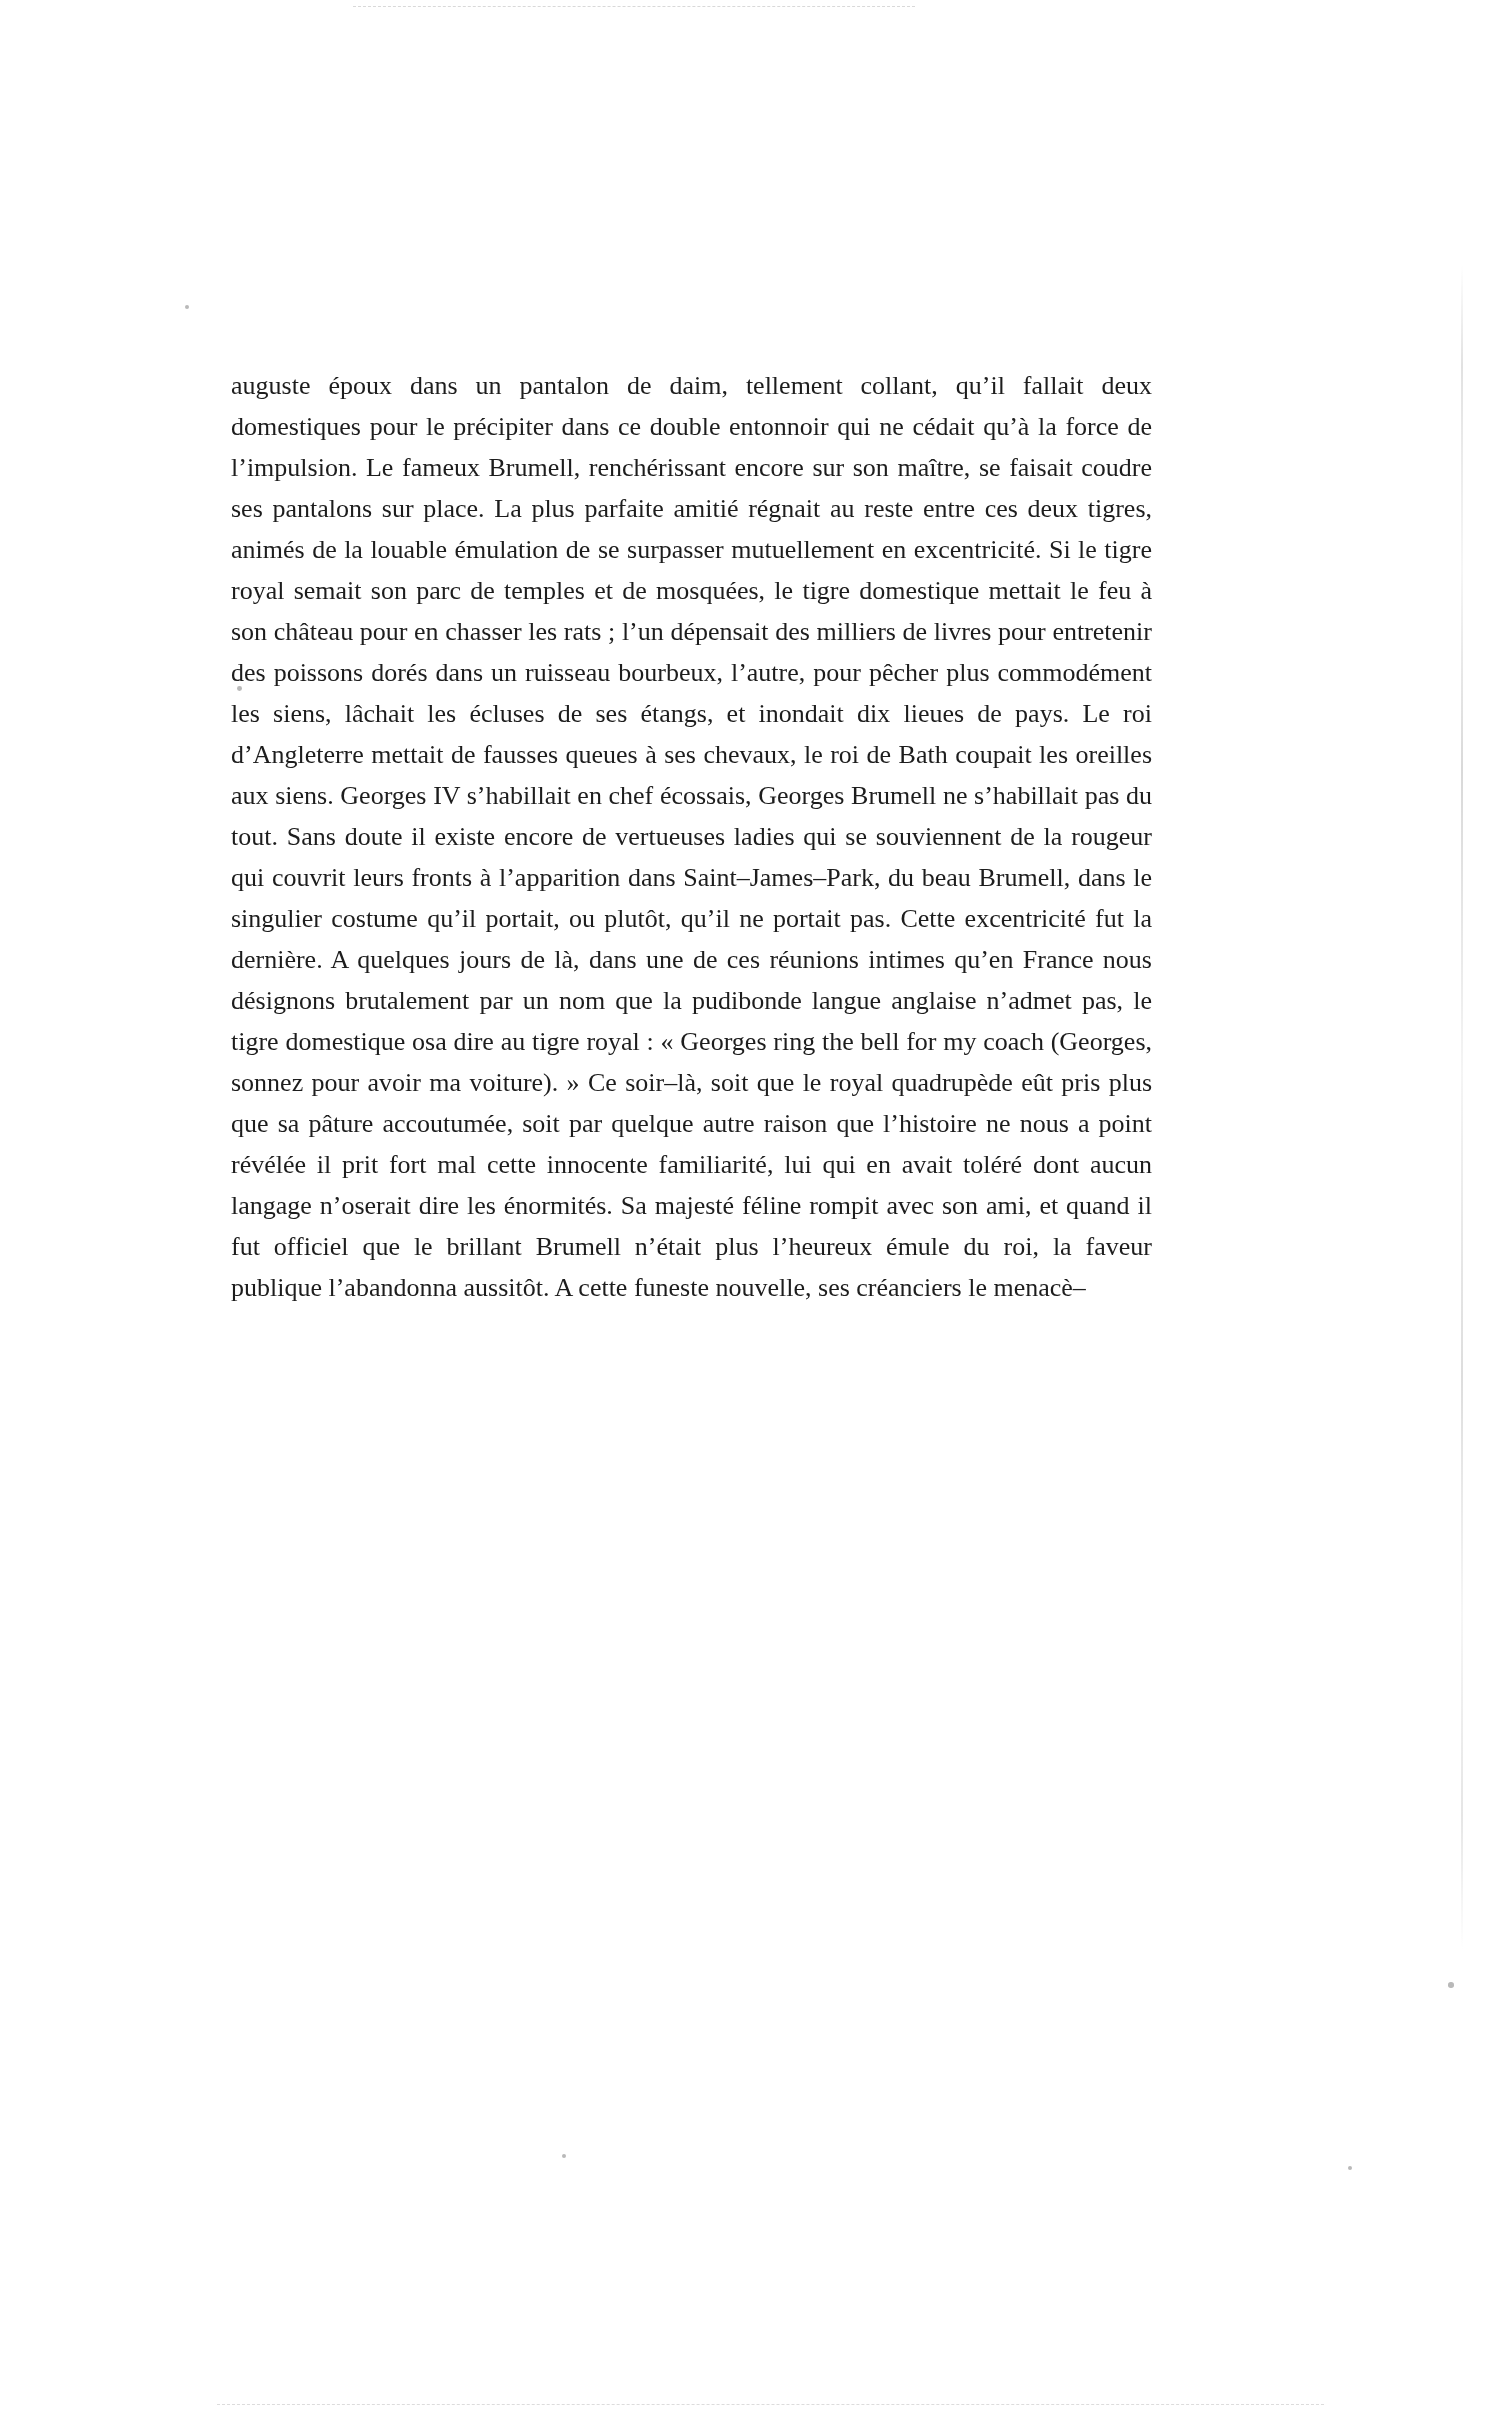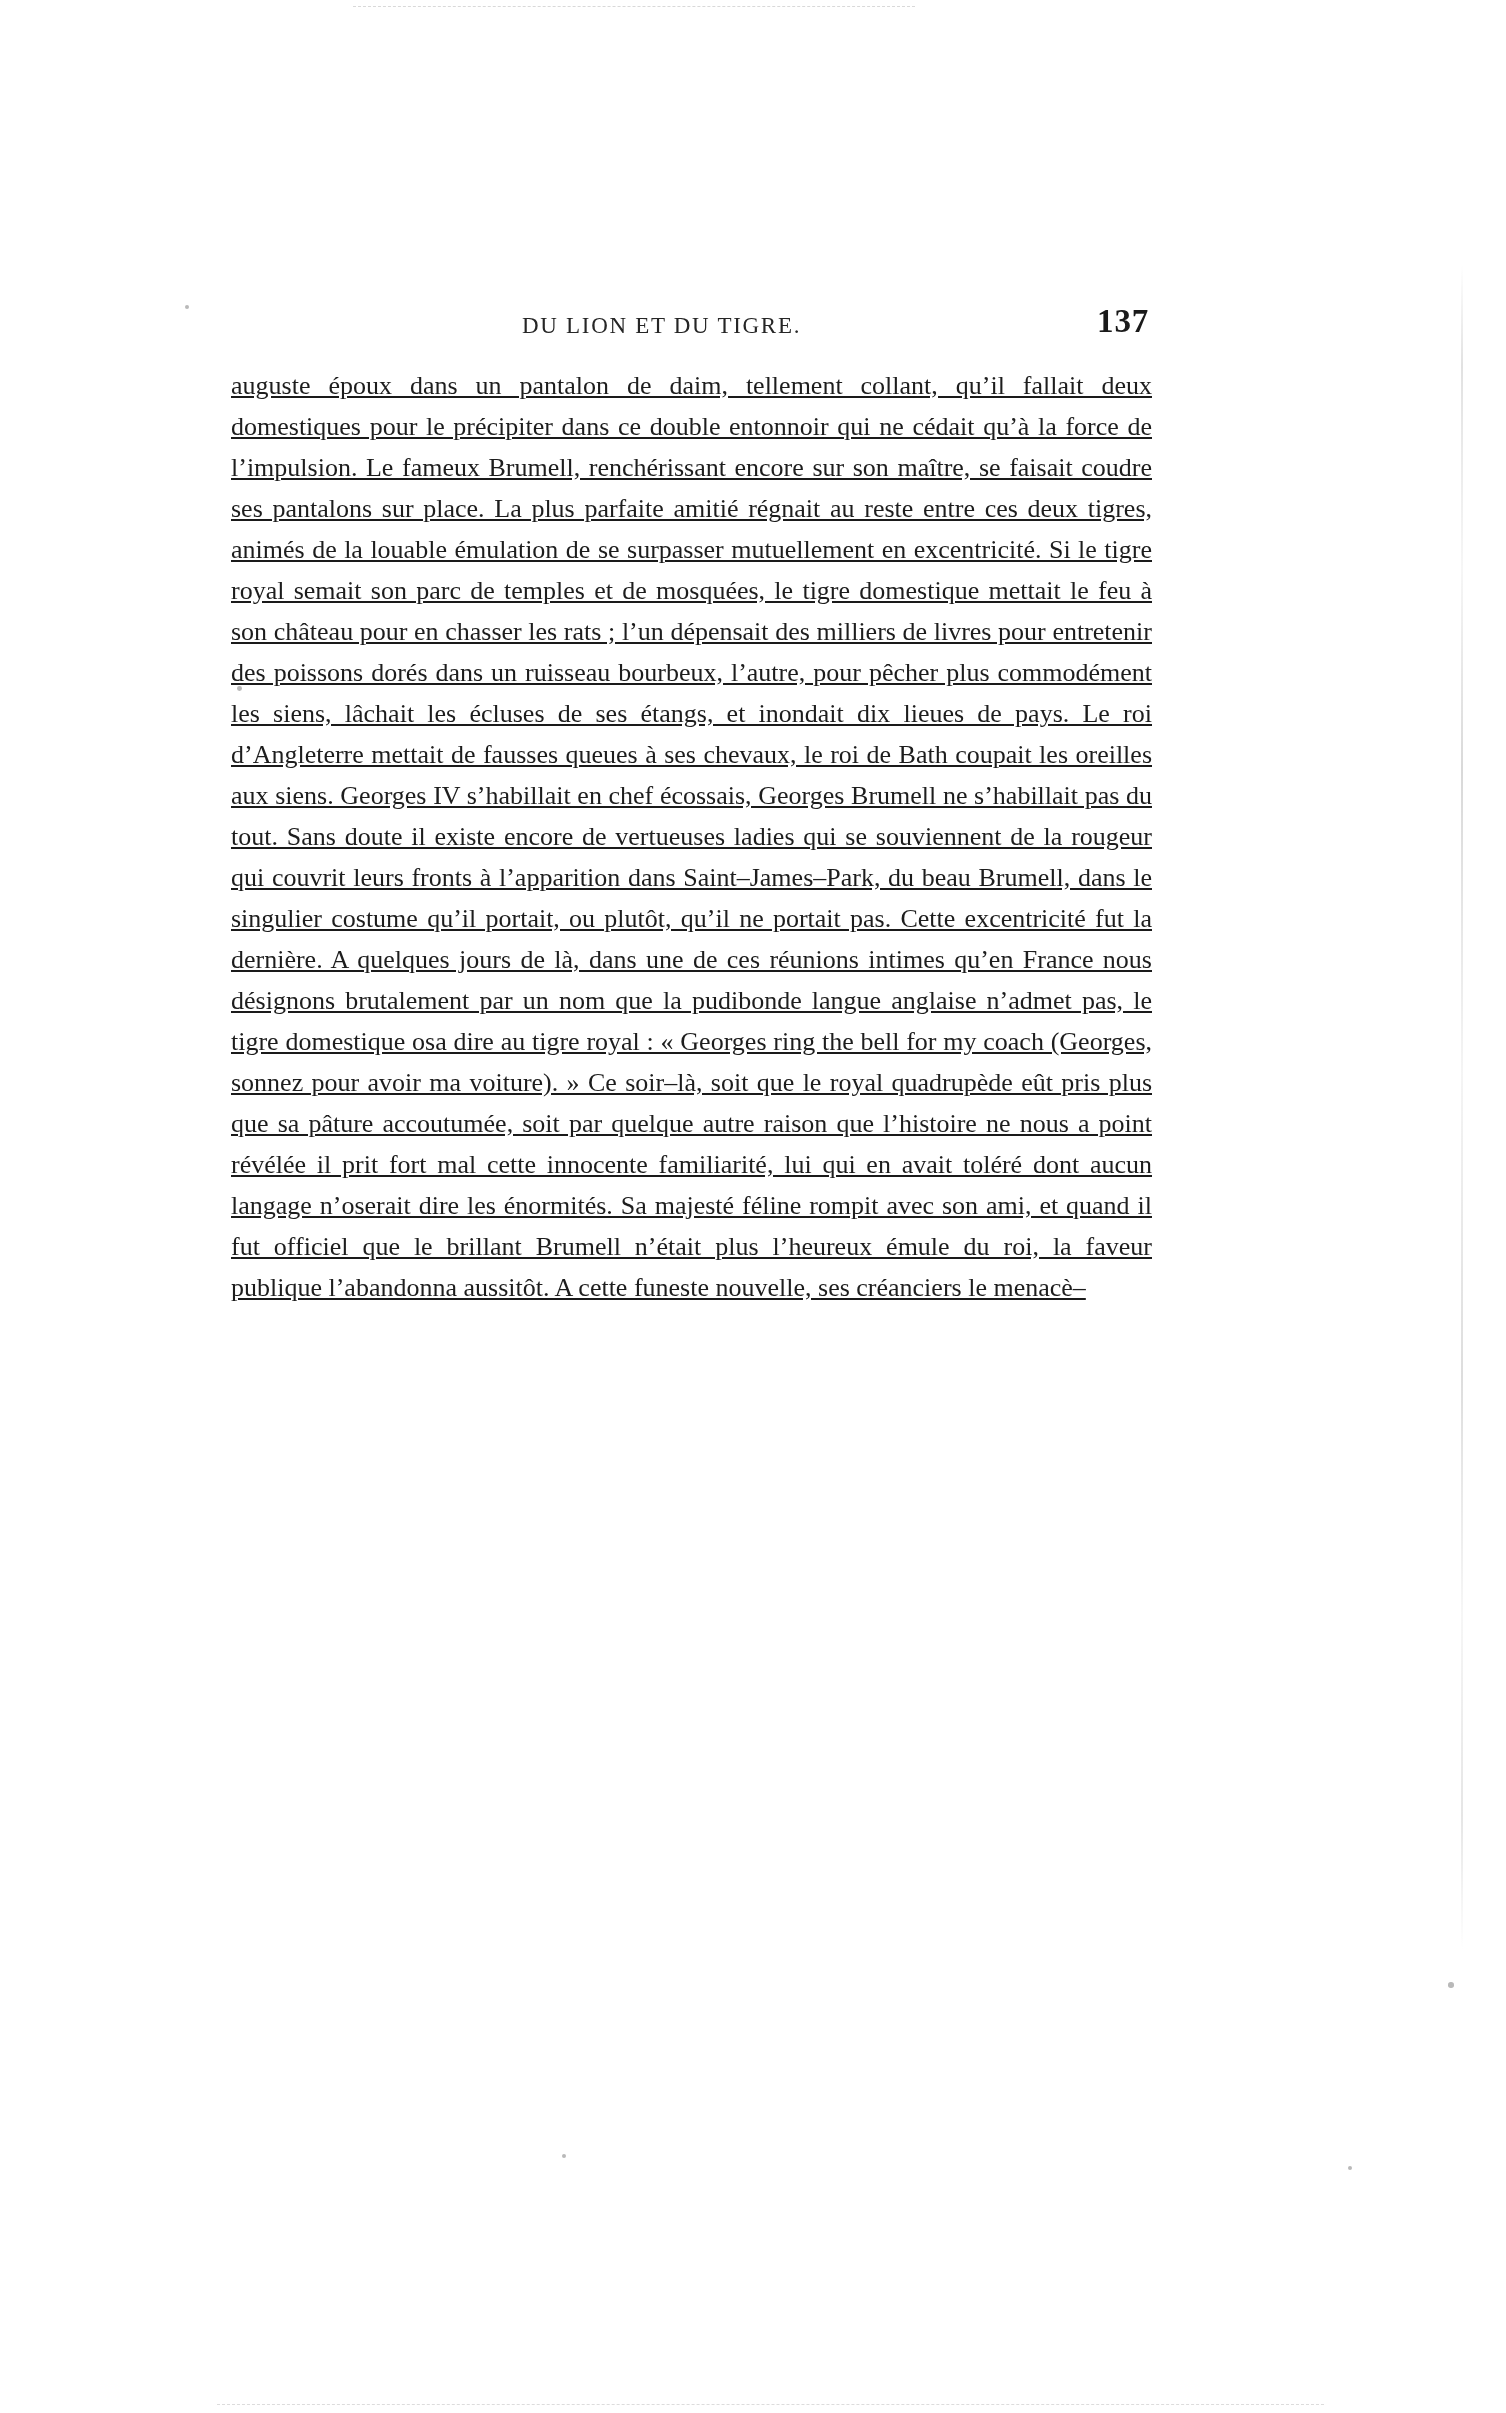--- a/index.html
+++ b/index.html
@@ -93,21 +93,20 @@
     font-weight: bold;
     letter-spacing: 0.8px;
     color: #1a1a1a;
   }
 
   .textblock {
     position: absolute;
     top: 365px;
     left: 231px;
     width: 921px;
-    text-decoration: underline;
   }
   .textblock p {
     margin: 0;
     font-size: 26px;
     line-height: 41px;
     text-align: justify;
     text-justify: inter-word;
     color: #1d1d1d;
     -webkit-font-smoothing: antialiased;
   }
@@ -121,23 +120,19 @@
   <div class="spine-right"></div>
   <div class="speck" style="left:185px; top:305px; width:4px; height:4px;"></div>
   <div class="speck" style="left:237px; top:686px; width:4.8px; height:4.8px;"></div>
   <div class="speck" style="left:1448px; top:1982px; width:5.6px; height:5.6px;"></div>
   <div class="speck" style="left:1348px; top:2166px; width:4px; height:4px;"></div>
   <div class="speck" style="left:562px; top:2154px; width:4px; height:4px;"></div>
 </div>
 
 <div class="page">
 
-  <div class="header">
-    <div class="running-head">DU LION ET DU TIGRE.</div>
-    <div class="folio">137</div>
-  </div>
 
   <div class="textblock">
     <p>auguste époux dans un pantalon de daim, tellement collant, qu’il fallait deux domestiques pour le précipiter dans ce double entonnoir qui ne cédait qu’à la force de l’impulsion. Le fameux Brumell, renchérissant encore sur son maître, se faisait coudre ses pantalons sur place. La plus parfaite amitié régnait au reste entre ces deux tigres, animés de la louable émulation de se surpasser mutuellement en excentricité. Si le tigre royal semait son parc de temples et de mosquées, le tigre domestique mettait le feu à son château pour en chasser les rats ; l’un dépensait des milliers de livres pour entretenir des poissons dorés dans un ruisseau bourbeux, l’autre, pour pêcher plus commodément les siens, lâchait les écluses de ses étangs, et inondait dix lieues de pays. Le roi d’Angleterre mettait de fausses queues à ses chevaux, le roi de Bath coupait les oreilles aux siens. Georges IV s’habillait en chef écossais, Georges Brumell ne s’habillait pas du tout. Sans doute il existe encore de vertueuses ladies qui se souviennent de la rougeur qui couvrit leurs fronts à l’apparition dans Saint–James–Park, du beau Brumell, dans le singulier costume qu’il portait, ou plutôt, qu’il ne portait pas. Cette excentricité fut la dernière. A quelques jours de là, dans une de ces réunions intimes qu’en France nous désignons brutalement par un nom que la pudibonde langue anglaise n’admet pas, le tigre domestique osa dire au tigre royal : « Georges ring the bell for my coach (Georges, sonnez pour avoir ma voiture). » Ce soir–là, soit que le royal quadrupède eût pris plus que sa pâture accoutumée, soit par quelque autre raison que l’histoire ne nous a point révélée il prit fort mal cette innocente familiarité, lui qui en avait toléré dont aucun langage n’oserait dire les énormités. Sa majesté féline rompit avec son ami, et quand il fut officiel que le brillant Brumell n’était plus l’heureux émule du roi, la faveur publique l’abandonna aussitôt. A cette funeste nouvelle, ses créanciers le menacè–</p>
   </div>
 
 </div>
 
 
 </body></html>

